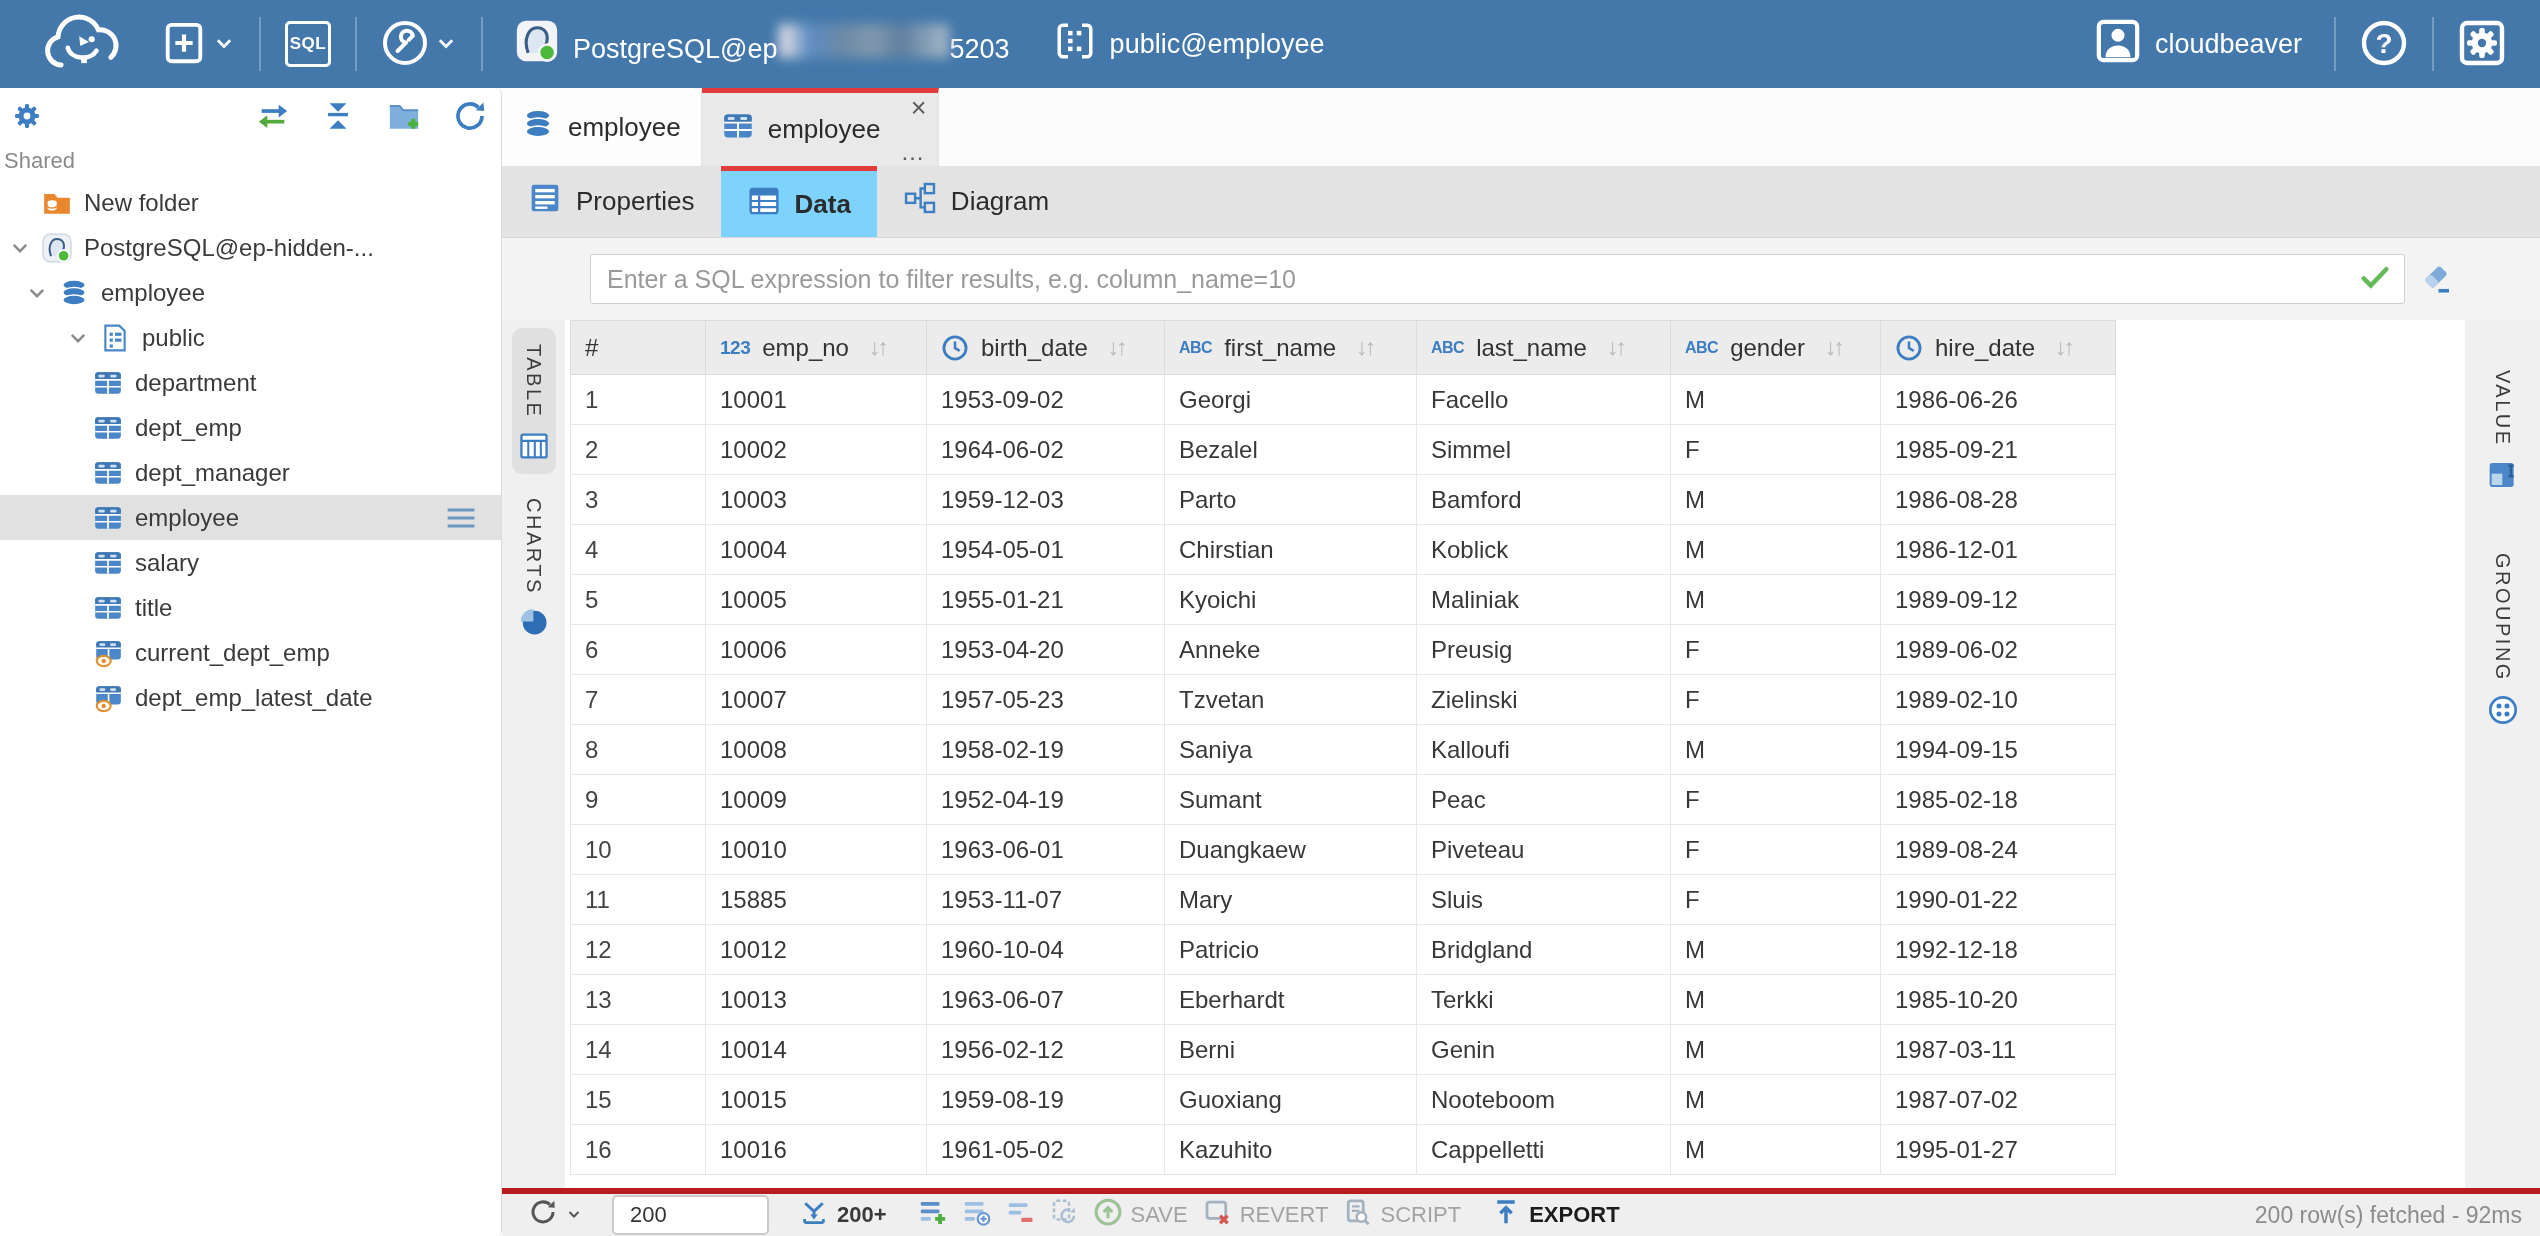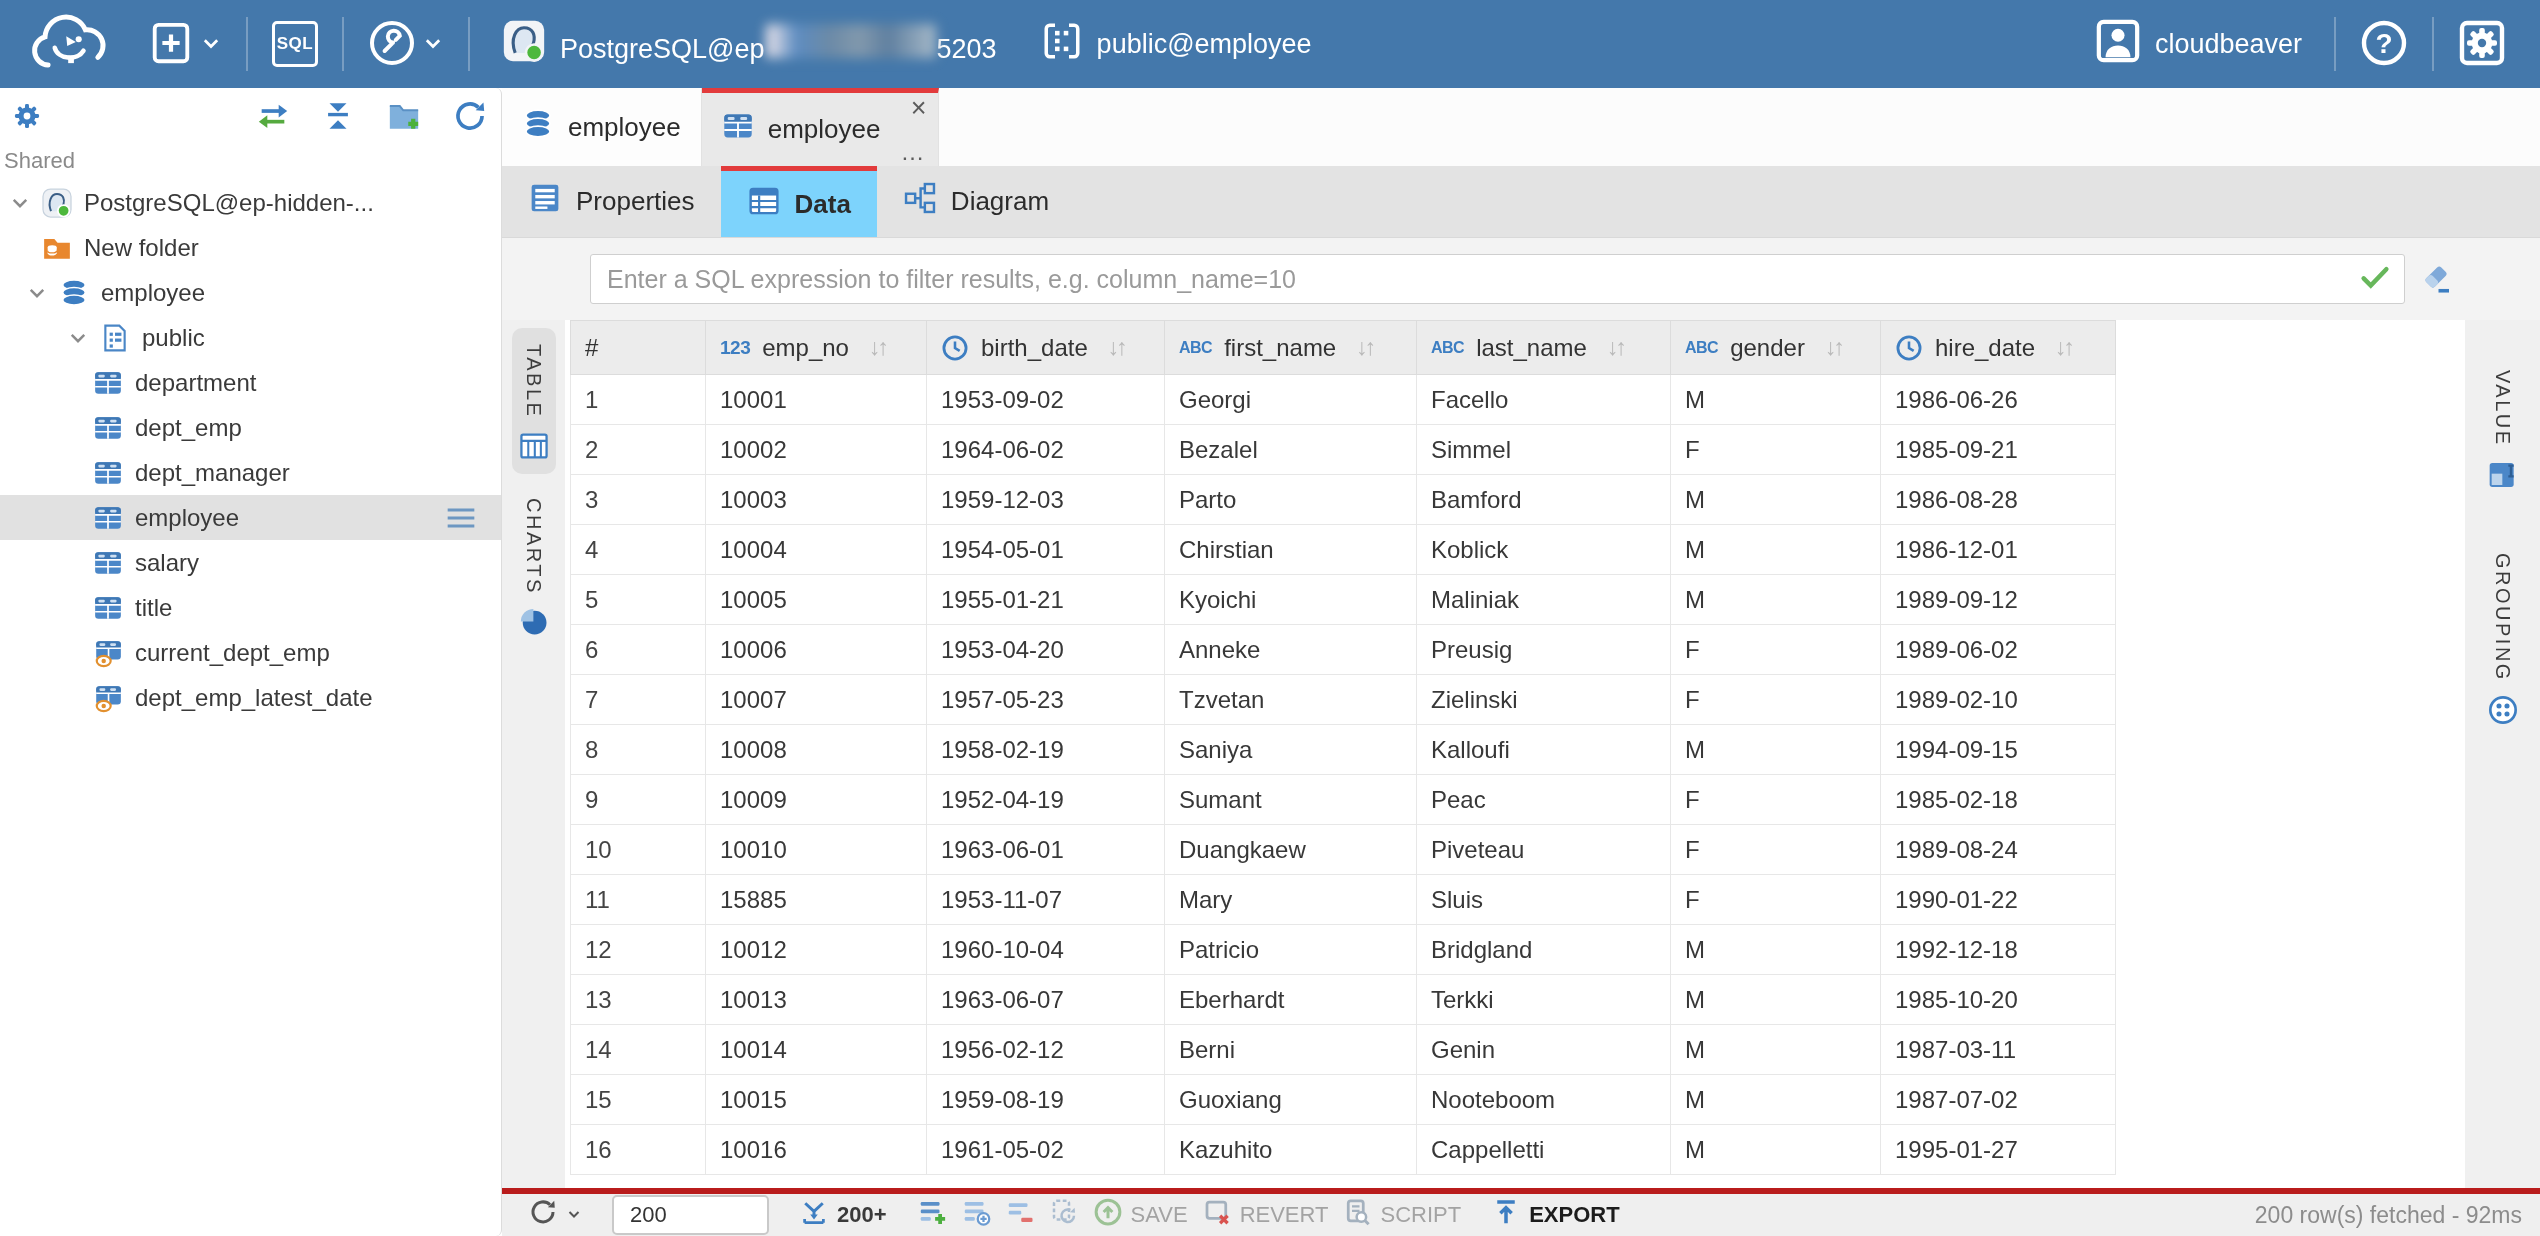--- a/index.html
+++ b/index.html
@@ -1,21 +1,21 @@
 <!DOCTYPE html>
 <html><head>
 <meta charset="utf-8">
 <style>
   * { margin:0; padding:0; box-sizing:border-box; }
   html,body { width:2540px; height:1236px; overflow:hidden; background:#fff;
               font-family:"Liberation Sans", sans-serif; }
   .screen { width:2540px; height:1236px; display:flex; flex-direction:column; }
 
   
-  .topbar { height:88px; background:#4478ab; display:flex; align-items:center; color:#fff; flex:none; }
+  .topbar { height:88px; background:#4478ab; display:flex; align-items:center; color:#fff; flex:none;padding-left:13px; }
   .tb-logo { margin:0 18px 0 28px; display:flex; align-items:center; }
   .tb-btn { background:none; border:none; display:flex; align-items:center; gap:6px; padding:0 14px; cursor:pointer; height:88px; }
   .tb-div { width:2px; height:54px; background:rgba(255,255,255,.28); margin:0 10px; flex:none; }
   .sqlbox { border:3px solid #fff; border-radius:5px; width:46px; height:46px; display:flex; align-items:center; justify-content:center;
             font-size:17px; font-weight:bold; color:#fff; letter-spacing:.5px; }
   .chip { display:flex; align-items:center; gap:14px; padding:0 22px; height:88px; font-size:27px; color:#fff; cursor:pointer; }
   .redacted { display:inline-block; width:170px; height:34px; border-radius:4px; margin:0 1px;
               background:linear-gradient(90deg,#f3e9ec 0%,#5d8cc0 18%,#6c8aa6 38%,#8299ad 55%,#5f7f9f 72%,#a7bac9 100%);
               filter:blur(6px); }
   .spacer { flex:1; }
@@ -249,45 +249,45 @@
             <svg width="34" height="34" viewBox="0 0 24 24">
                 <path d="M20.5 12 a8.5 8.5 0 1 1 -2.6-6.1" fill="none" stroke="#3d7ec2" stroke-width="2.6"></path>
                 <path d="M21.5 2.5 l0.5 6 -6-0.5 z" fill="#3d7ec2"></path>
               </svg>
           </span>
         </button>
       </div>
       <div class="side-section-label">Shared</div>
       <div class="tree">
           <div class="tree-row" style="padding-left: 10px;">
+            <span class="chev"></span>
+            <span class="ticon">
+              <svg width="30" height="30" viewBox="0 0 28 28">
+                <path d="M2 5.5 h9.5 l3 3.5 H26 v15 H2 z" fill="#e8872e"></path>
+                <ellipse cx="9.5" cy="13.5" rx="4.2" ry="2.1" fill="#fff"></ellipse>
+                <path d="M5.3 13.5 v6 a4.2 2.1 0 0 0 8.4 0 v-6" fill="#fff"></path>
+                <path d="M5.3 16.5 a4.2 2.1 0 0 0 8.4 0 M5.3 19.5 a4.2 2.1 0 0 0 8.4 0" fill="none" stroke="#e8872e" stroke-width="1.2"></path>
+              </svg>
+            </span>
+            <span class="tlabel">New folder</span>
+          </div>
+          <div class="tree-row" style="padding-left: 10px;">
             <span class="chev">
               <svg width="20" height="20" viewBox="0 0 16 16">
                 <path d="M3 5.5 L8 10.5 L13 5.5" fill="none" stroke="#8b8b8b" stroke-width="2"></path>
               </svg>
             </span>
             <span class="ticon">
               <svg width="30" height="30" viewBox="0 0 24 24">
                 <rect x="0.8" y="0.8" width="22.4" height="22.4" rx="6" fill="#eef1f5" stroke="#c8d3de" stroke-width="1"></rect>
                 <path d="M7.2 18.5 C4.2 10.5 7.8 4.8 12 4.8 c5 0 6.3 4.2 5.2 8.2 c-.8 3 -3.1 3.1 -3.1 5.5" fill="#dde7f2" stroke="#3a5e86" stroke-width="1.6"></path>
                 <circle cx="17.3" cy="18.2" r="4.6" fill="#4db83c" stroke="#fff" stroke-width="1.4"></circle>
               </svg>
             </span>
             <span class="tlabel">PostgreSQL@ep-hidden-...</span>
-          </div>
-          <div class="tree-row" style="padding-left: 10px;">
-            <span class="chev"></span>
-            <span class="ticon">
-              <svg width="30" height="30" viewBox="0 0 28 28">
-                <path d="M2 5.5 h9.5 l3 3.5 H26 v15 H2 z" fill="#e8872e"></path>
-                <ellipse cx="9.5" cy="13.5" rx="4.2" ry="2.1" fill="#fff"></ellipse>
-                <path d="M5.3 13.5 v6 a4.2 2.1 0 0 0 8.4 0 v-6" fill="#fff"></path>
-                <path d="M5.3 16.5 a4.2 2.1 0 0 0 8.4 0 M5.3 19.5 a4.2 2.1 0 0 0 8.4 0" fill="none" stroke="#e8872e" stroke-width="1.2"></path>
-              </svg>
-            </span>
-            <span class="tlabel">New folder</span>
           </div>
           <div class="tree-row" style="padding-left: 27px;">
             <span class="chev">
               <svg width="20" height="20" viewBox="0 0 16 16">
                 <path d="M3 5.5 L8 10.5 L13 5.5" fill="none" stroke="#8b8b8b" stroke-width="2"></path>
               </svg>
             </span>
             <span class="ticon">
               <svg width="30" height="30" viewBox="0 0 28 28">
                 <ellipse cx="14" cy="6.5" rx="10.5" ry="4.6" fill="#3d7ec2" stroke="#fff" stroke-width="1.4"></ellipse>

